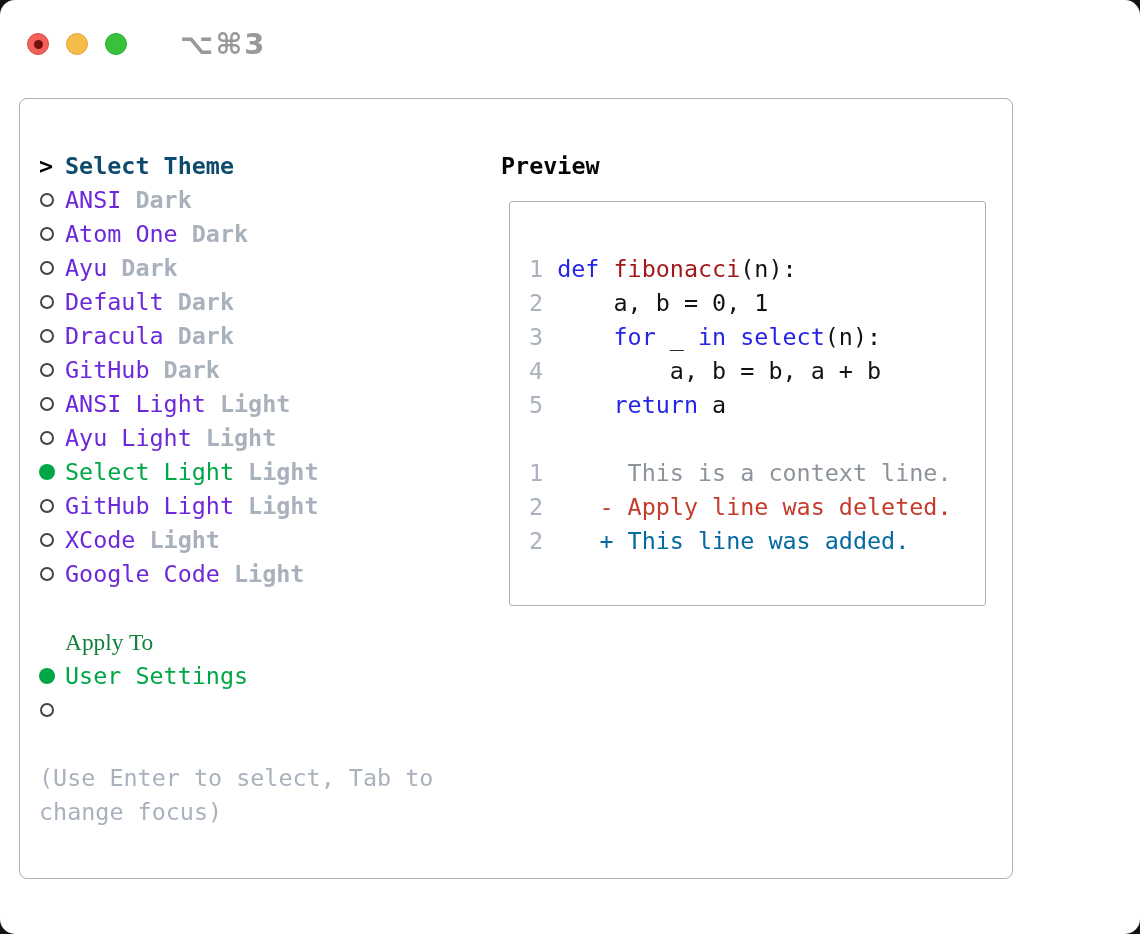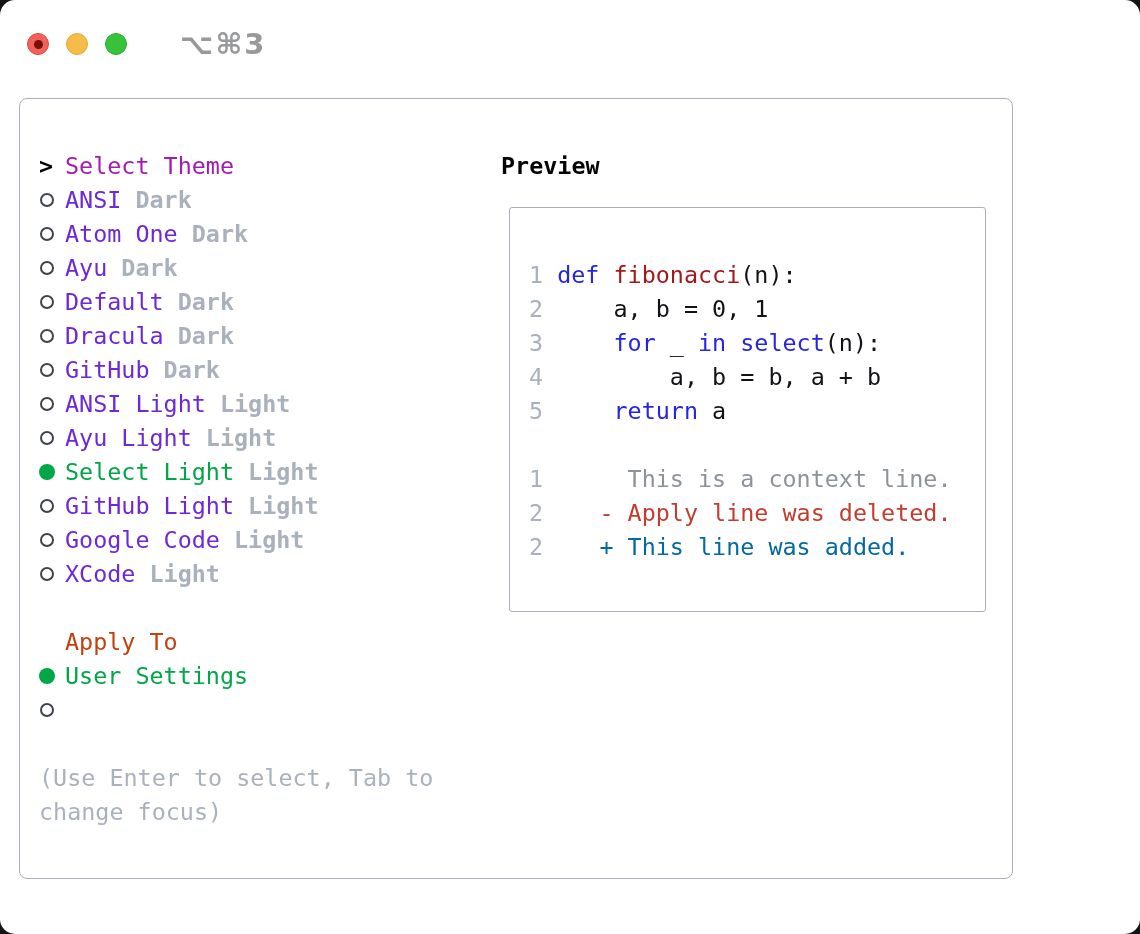--- a/index.html
+++ b/index.html
@@ -25,31 +25,31 @@
   .mono { font-family:"DejaVu Sans Mono", monospace; font-size:23.4px; line-height:34px; }
 
   
   .list { position:absolute; left:19px; top:50px; }
   .row { display:flex; align-items:center; height:34px; white-space:pre; }
   .marker { flex:0 0 26px; width:26px; display:flex; align-items:center; }
   .circle { width:14px; height:14px; box-sizing:border-box; border:2px solid #3f444c;
             border-radius:50%; margin-left:1px; }
   .circle.sel { width:16px; height:16px; border:none; background:#00a746; margin-left:0; }
   .prompt { font-weight:bold; color:#040404; }
-  .hdr { font-weight:normal; color:#a21caf; }
-  .subhdr { color:#c2410c; }
+  .hdr { font-weight:bold; color:#0c4a6e; }
+  .subhdr { color:#15803d;font-family:Liberation Serif, serif; }
   .nm { color:#6d28d9; }
   .nm.sel { color:#00a746; }
   .vr { color:#a9b1bd;font-weight:bold; }
   .hint { color:#a9b1bd; }
 
   
   .preview-label { position:absolute; left:481px; top:50px; height:34px;
                    font-weight:bold; color:#040404; }
-  .preview-box { position:absolute; left:489px; top:108px; width:477px; height:405px;
+  .preview-box { position:absolute; left:489px; top:102px; width:477px; height:405px;
                  box-sizing:border-box; border:1.5px solid #a9b0ba; border-radius:3px;
                  background:#fff; overflow:hidden; }
   .code { padding:50px 0 0 19px; }
   .line { height:34px; white-space:pre; }
   .ln      { color:#a9b1bd; }
   .tok-p   { color:#111216; }
   .tok-k   { color:#2525e6; }
   .tok-f   { color:#a31919; }
   .tok-ctx { color:#8d939b; }
   .tok-del { color:#c53b2c; }
@@ -75,22 +75,22 @@
         <div class="row"><span class="marker"><span class="circle"></span></span><span class="txt"><span class="nm">ANSI</span> <span class="vr">Dark</span></span></div>
         <div class="row"><span class="marker"><span class="circle"></span></span><span class="txt"><span class="nm">Atom One</span> <span class="vr">Dark</span></span></div>
         <div class="row"><span class="marker"><span class="circle"></span></span><span class="txt"><span class="nm">Ayu</span> <span class="vr">Dark</span></span></div>
         <div class="row"><span class="marker"><span class="circle"></span></span><span class="txt"><span class="nm">Default</span> <span class="vr">Dark</span></span></div>
         <div class="row"><span class="marker"><span class="circle"></span></span><span class="txt"><span class="nm">Dracula</span> <span class="vr">Dark</span></span></div>
         <div class="row"><span class="marker"><span class="circle"></span></span><span class="txt"><span class="nm">GitHub</span> <span class="vr">Dark</span></span></div>
         <div class="row"><span class="marker"><span class="circle"></span></span><span class="txt"><span class="nm">ANSI Light</span> <span class="vr">Light</span></span></div>
         <div class="row"><span class="marker"><span class="circle"></span></span><span class="txt"><span class="nm">Ayu Light</span> <span class="vr">Light</span></span></div>
         <div class="row"><span class="marker"><span class="circle sel"></span></span><span class="txt"><span class="nm sel">Select Light</span> <span class="vr">Light</span></span></div>
         <div class="row"><span class="marker"><span class="circle"></span></span><span class="txt"><span class="nm">GitHub Light</span> <span class="vr">Light</span></span></div>
+        <div class="row"><span class="marker"><span class="circle"></span></span><span class="txt"><span class="nm">XCode</span> <span class="vr">Light</span></span></div>
         <div class="row"><span class="marker"><span class="circle"></span></span><span class="txt"><span class="nm">Google Code</span> <span class="vr">Light</span></span></div>
-        <div class="row"><span class="marker"><span class="circle"></span></span><span class="txt"><span class="nm">XCode</span> <span class="vr">Light</span></span></div>
         <div class="row"></div>
         <div class="row"><span class="marker"></span><span class="subhdr">Apply To</span></div>
         <div class="row"><span class="marker"><span class="circle sel"></span></span><span class="nm sel">User Settings</span></div>
         <div class="row"><span class="marker"><span class="circle"></span></span></div>
         <div class="row"></div>
         <div class="row"><span class="hint">(Use Enter to select, Tab to</span></div>
         <div class="row"><span class="hint">change focus)</span></div>
       </div>
     <div class="preview-label mono">Preview</div>
     <div class="preview-box">

